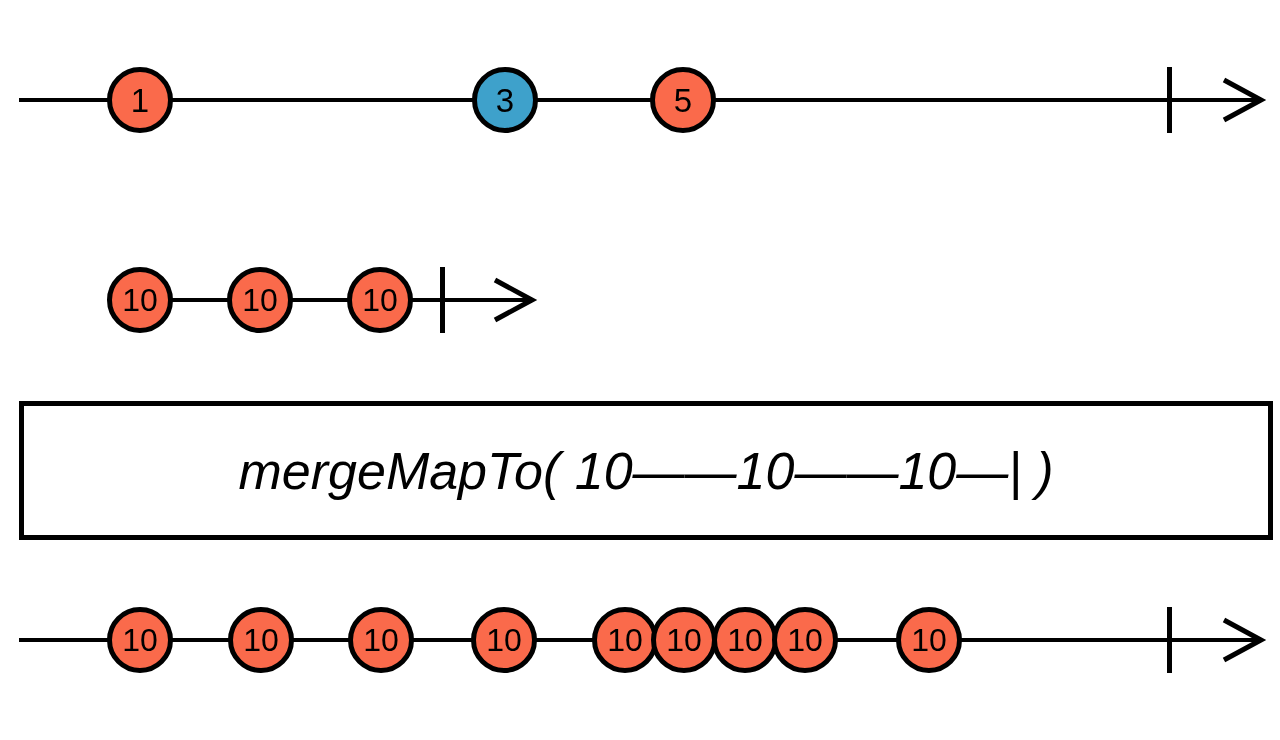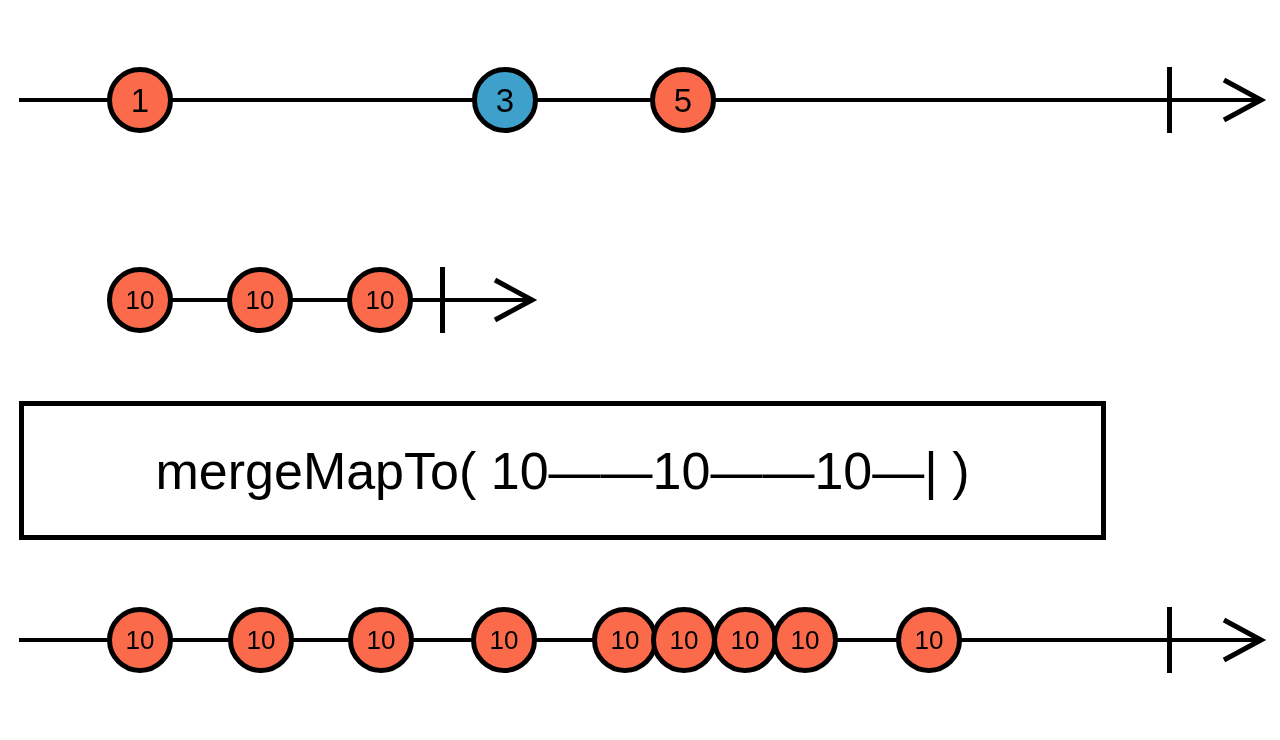--- a/index.html
+++ b/index.html
@@ -4,25 +4,25 @@
 <style>
   html,body{margin:0;padding:0;background:#fff;}
   .canvas{position:relative;width:1280px;height:740px;background:#fff;overflow:hidden;
           font-family:"Liberation Sans",sans-serif;}
   .tl-line{position:absolute;height:4px;background:#000;}
   .tl-complete{position:absolute;width:5px;height:66px;background:#000;}
   .tl-arrow{position:absolute;}
   .marble{position:absolute;width:66px;height:66px;box-sizing:border-box;
           border:5px solid #000;border-radius:50%;
           display:flex;align-items:center;justify-content:center;}
-  .marble span{font-size:26px;line-height:1;color:#000;}
+  .marble span{font-size:32px;line-height:1;color:#000;}
   .marble.single span{font-size:33px;}
-  .op-box{position:absolute;left:19px;top:401px;width:1087px;height:139px;
+  .op-box{position:absolute;left:19px;top:401px;width:1254px;height:139px;
           box-sizing:border-box;border:5px solid #000;background:#fff;
-          display:flex;align-items:center;justify-content:center;}
+          display:flex;align-items:center;justify-content:center;font-style:italic;}
   .op-text{font-size:52px;color:#000;white-space:pre;letter-spacing:0px;}
 </style>
 </head>
 <body>
 
 <div class="canvas">
   <div id="timelines">
       <div class="timeline">
         <div class="tl-line" style="left: 19px; top: 98px; width: 1243px; background: rgb(0, 0, 0);"></div>
         <div class="tl-complete" style="left: 1167px; top: 67px; background: rgb(0, 0, 0);"></div>

